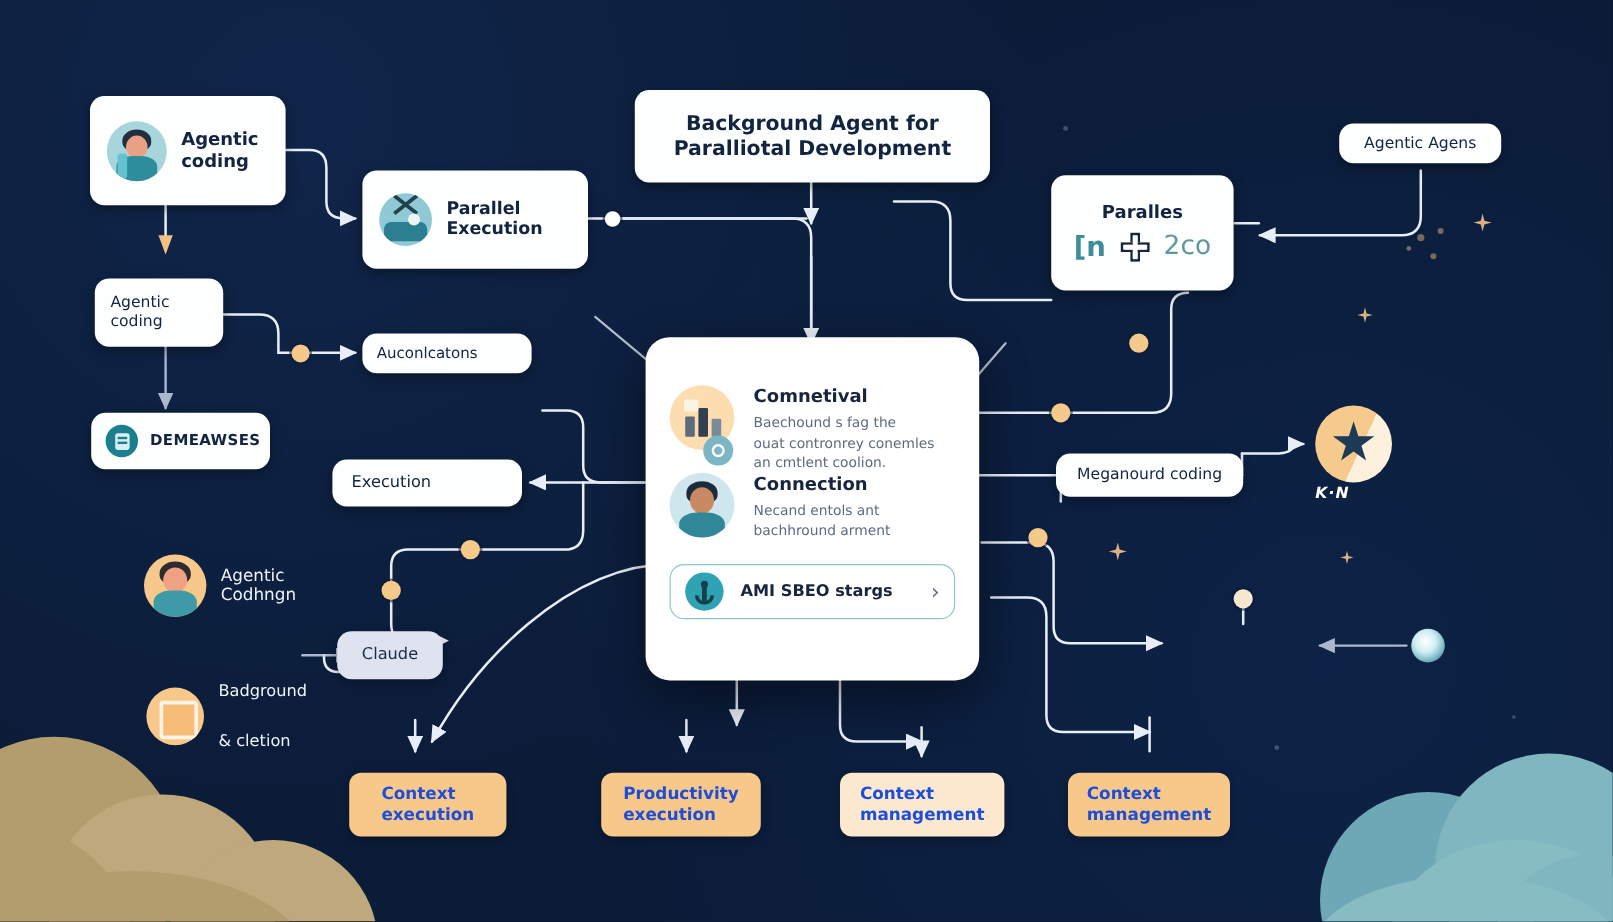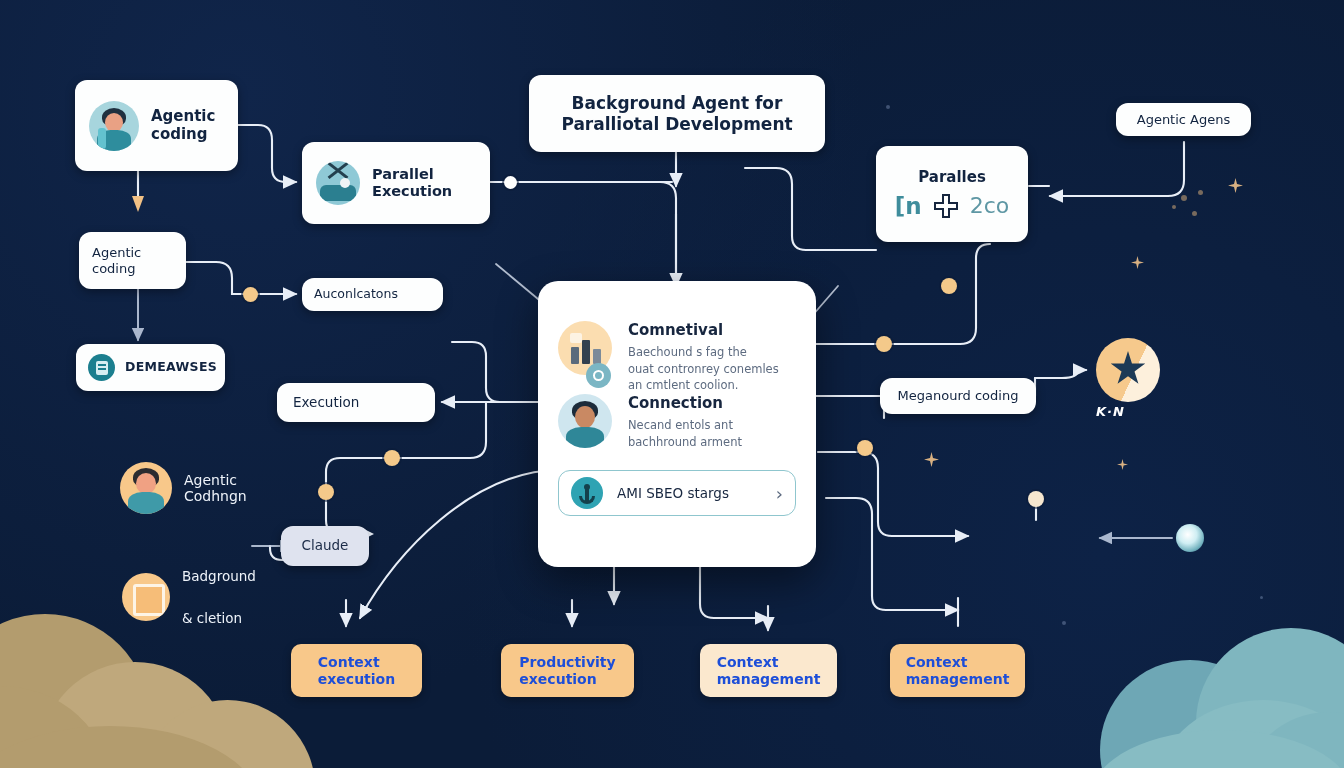--- a/index.html
+++ b/index.html
@@ -320,21 +320,21 @@
         <div class="card-p" style="font-size:11.5px;line-height:1.45;">bachhround arment</div>
       </div>
     </div>
 
     <div class="card-btn" style="margin-top:20px;height:46px;padding:0 12px;gap:14px;">
       <div class="ico" style="width:32px;height:32px;background:#2fa3b3;flex:0 0 32px;">
         <div style="position:absolute;left:13px;top:7px;width:6px;height:6px;border-radius:50%;background:#14414c;"></div>
         <div style="position:absolute;left:14px;top:12px;width:4px;height:14px;background:#14414c;"></div>
         <div style="position:absolute;left:8px;top:19px;width:16px;height:8px;border:3px solid #14414c;border-top:0;border-radius:0 0 9px 9px;box-sizing:border-box;"></div>
       </div>
-      <span style="font-size:13.5px;font-weight:400;color:#17263f;flex:1;">AMI SBEO stargs</span>
+      <span style="font-size:13.5px;font-weight:700;color:#17263f;flex:1;">AMI SBEO stargs</span>
       <span class="chev" style="font-size:18px;">›</span>
     </div>
   </div>
 
   <div class="chip" style="left: 291px; top: 644px; width: 131px; height: 53px; background: rgb(248, 200, 138);">
     <div>
       <div style="font-size:14px;">Context</div>
       <div style="font-size:14px;">execution</div>
     </div>
   </div>

